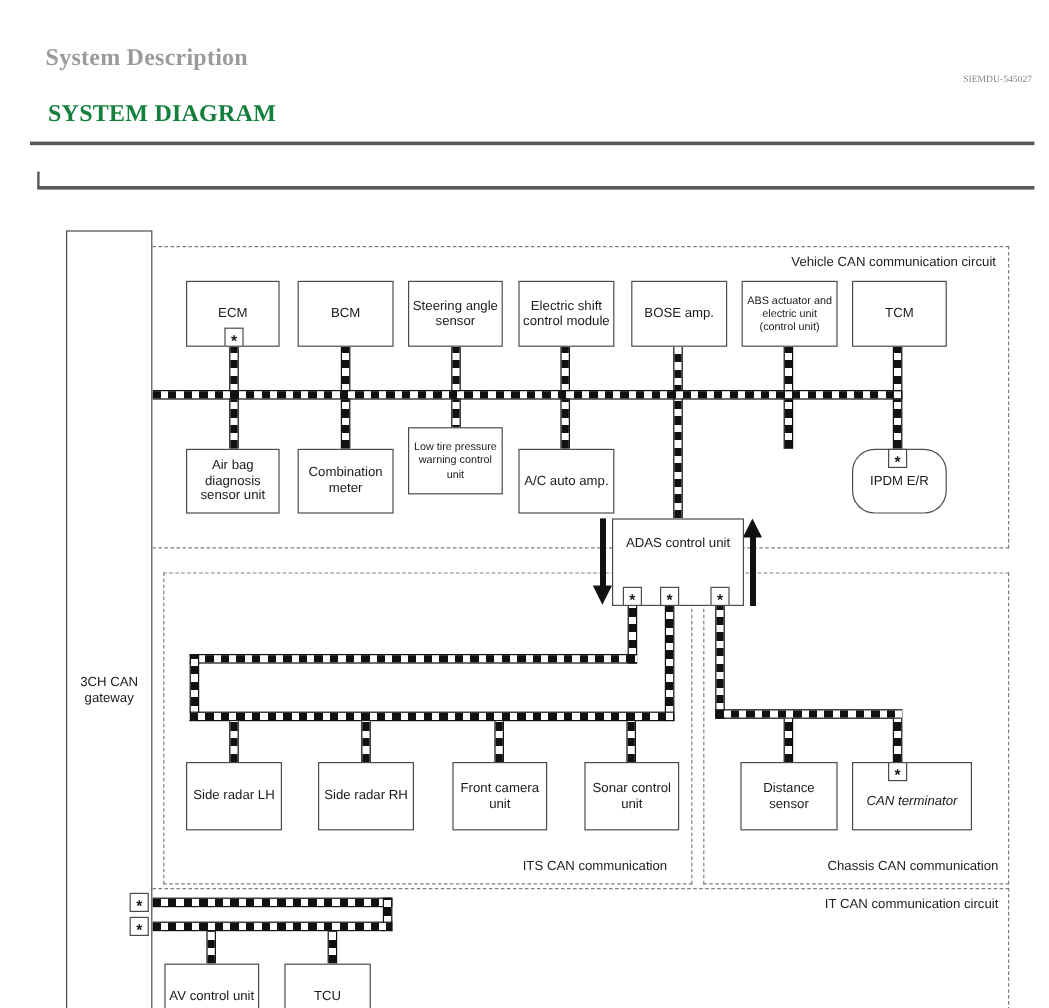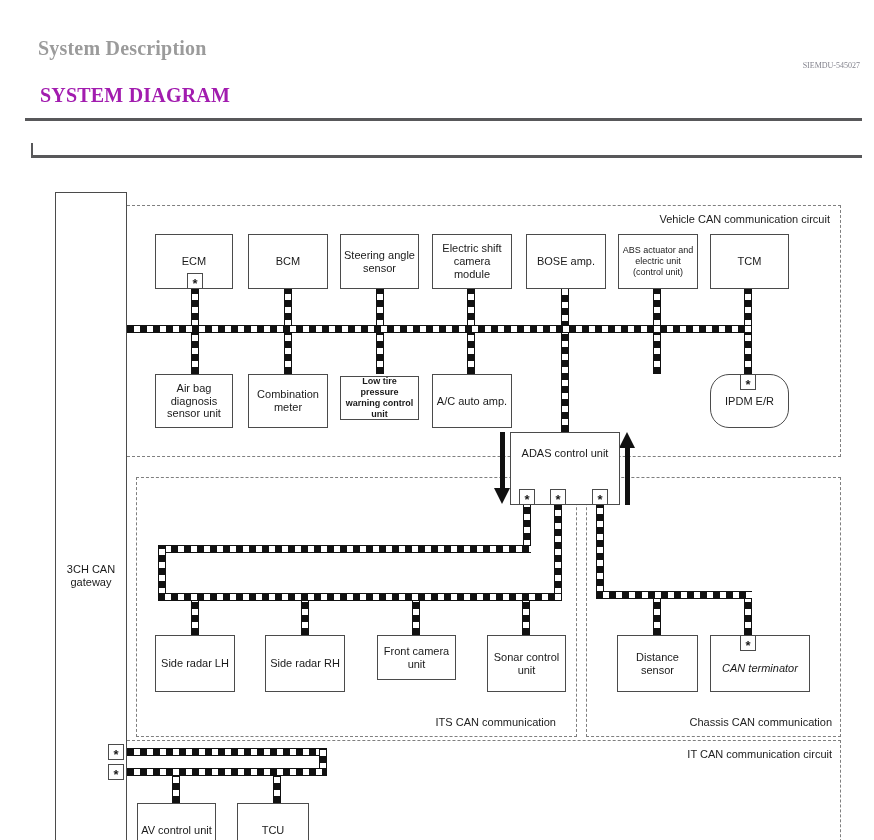--- a/index.html
+++ b/index.html
@@ -2,21 +2,21 @@
 <html><head>
 <meta charset="utf-8">
 <style>
   html,body{margin:0;padding:0;background:#fff;}
   #page{position:relative;width:874px;height:840px;background:#fff;overflow:hidden;
         font-family:"Liberation Sans",sans-serif;color:#1a1a1a;margin-top:32px;}
   .abs{position:absolute;}
   
   .page-title{font-family:"Liberation Serif",serif;font-weight:bold;font-size:20px;color:#9b9b9b;letter-spacing:.2px;}
   .doc-code{font-family:"Liberation Serif",serif;font-size:8px;color:#83838d;}
-  .section-title{font-family:"Liberation Serif",serif;font-weight:bold;font-size:20px;color:#a21caf;letter-spacing:.2px;}
+  .section-title{font-family:"Liberation Serif",serif;font-weight:bold;font-size:20px;color:#15803d;letter-spacing:.2px;}
   .rule{background:#58585a;}
   
   .region{border:1px dashed #7f7f7f;box-sizing:border-box;}
   .region.no-left{border-left:none;}
   .region-label{position:absolute;font-size:11px;color:#222;white-space:nowrap;}
   
   .railh{height:8px;background:repeating-linear-gradient(90deg,#111 0 7px,#fff 7px 13px);
          border-top:1px solid #111;border-bottom:1px solid #111;box-sizing:border-box;}
   .railv{width:8px;background:repeating-linear-gradient(0deg,#111 0 7px,#fff 7px 13px);
          border-left:1px solid #111;border-right:1px solid #111;box-sizing:border-box;}
@@ -100,43 +100,43 @@
   <div class="abs tri-up" style="left:619px;top:400px;"></div>
   <div class="abs shaft" style="left:625px;top:414px;width:5px;height:59px;"></div>
 
   <div class="abs node" style="left:55px;top:160px;width:72px;height:682px;align-items:flex-start;">
     <span style="display:block;width:52px;margin-top:368px;">3CH CAN gateway</span>
   </div>
 
   <div class="abs node" style="left:155px;top:202px;width:78px;height:55px;">ECM</div>
   <div class="abs node" style="left:248px;top:202px;width:80px;height:55px;">BCM</div>
   <div class="abs node" style="left:340px;top:202px;width:79px;height:55px;">Steering angle sensor</div>
-  <div class="abs node" style="left:432px;top:202px;width:80px;height:55px;">Electric shift camera module</div>
+  <div class="abs node" style="left:432px;top:202px;width:80px;height:55px;">Electric shift control module</div>
   <div class="abs node" style="left:526px;top:202px;width:80px;height:55px;">BOSE amp.</div>
   <div class="abs node small" style="left:618px;top:202px;width:80px;height:55px;">ABS actuator and electric unit (control unit)</div>
   <div class="abs node" style="left:710px;top:202px;width:79px;height:55px;">TCM</div>
   <div class="abs star" style="left:187px;top:241px;">*</div>
 
   <div class="abs node" style="left:155px;top:342px;width:78px;height:54px;">Air bag diagnosis sensor unit</div>
   <div class="abs node" style="left:248px;top:342px;width:80px;height:54px;">Combination meter</div>
-  <div class="abs node small" style="left:340px;top:344px;width:79px;height:44px;font-weight:bold;">Low tire pressure warning control unit</div>
+  <div class="abs node small" style="left:340px;top:324px;width:79px;height:56px;">Low tire pressure warning control unit</div>
   <div class="abs node" style="left:432px;top:342px;width:80px;height:54px;">A/C auto amp.</div>
   <div class="abs node" style="left:710px;top:342px;width:79px;height:54px;border-radius:19px;">IPDM E/R</div>
   <div class="abs star" style="left:740px;top:342px;">*</div>
 
   <div class="abs node" style="left:510px;top:400px;width:110px;height:73px;align-items:flex-start;">
     <span style="margin-top:12px;">ADAS control unit</span>
   </div>
   <div class="abs star" style="left:519px;top:457px;">*</div>
   <div class="abs star" style="left:550px;top:457px;">*</div>
   <div class="abs star" style="left:592px;top:457px;">*</div>
 
   <div class="abs node" style="left:155px;top:603px;width:80px;height:57px;">Side radar LH</div>
   <div class="abs node" style="left:265px;top:603px;width:80px;height:57px;">Side radar RH</div>
-  <div class="abs node" style="left:377px;top:603px;width:79px;height:45px;">Front camera unit</div>
+  <div class="abs node" style="left:377px;top:603px;width:79px;height:57px;">Front camera unit</div>
   <div class="abs node" style="left:487px;top:603px;width:79px;height:57px;">Sonar control unit</div>
 
   <div class="abs node" style="left:617px;top:603px;width:81px;height:57px;">Distance sensor</div>
   <div class="abs node" style="left:710px;top:603px;width:100px;height:57px;align-items:flex-end;padding-bottom:16px;font-style:italic;">CAN terminator</div>
   <div class="abs star" style="left:740px;top:603px;">*</div>
 
   <div class="abs star" style="left:108px;top:712px;">*</div>
   <div class="abs star" style="left:108px;top:732px;">*</div>
   <div class="abs node" style="left:137px;top:771px;width:79px;height:54px;">AV control unit</div>
   <div class="abs node" style="left:237px;top:771px;width:72px;height:54px;">TCU</div>

